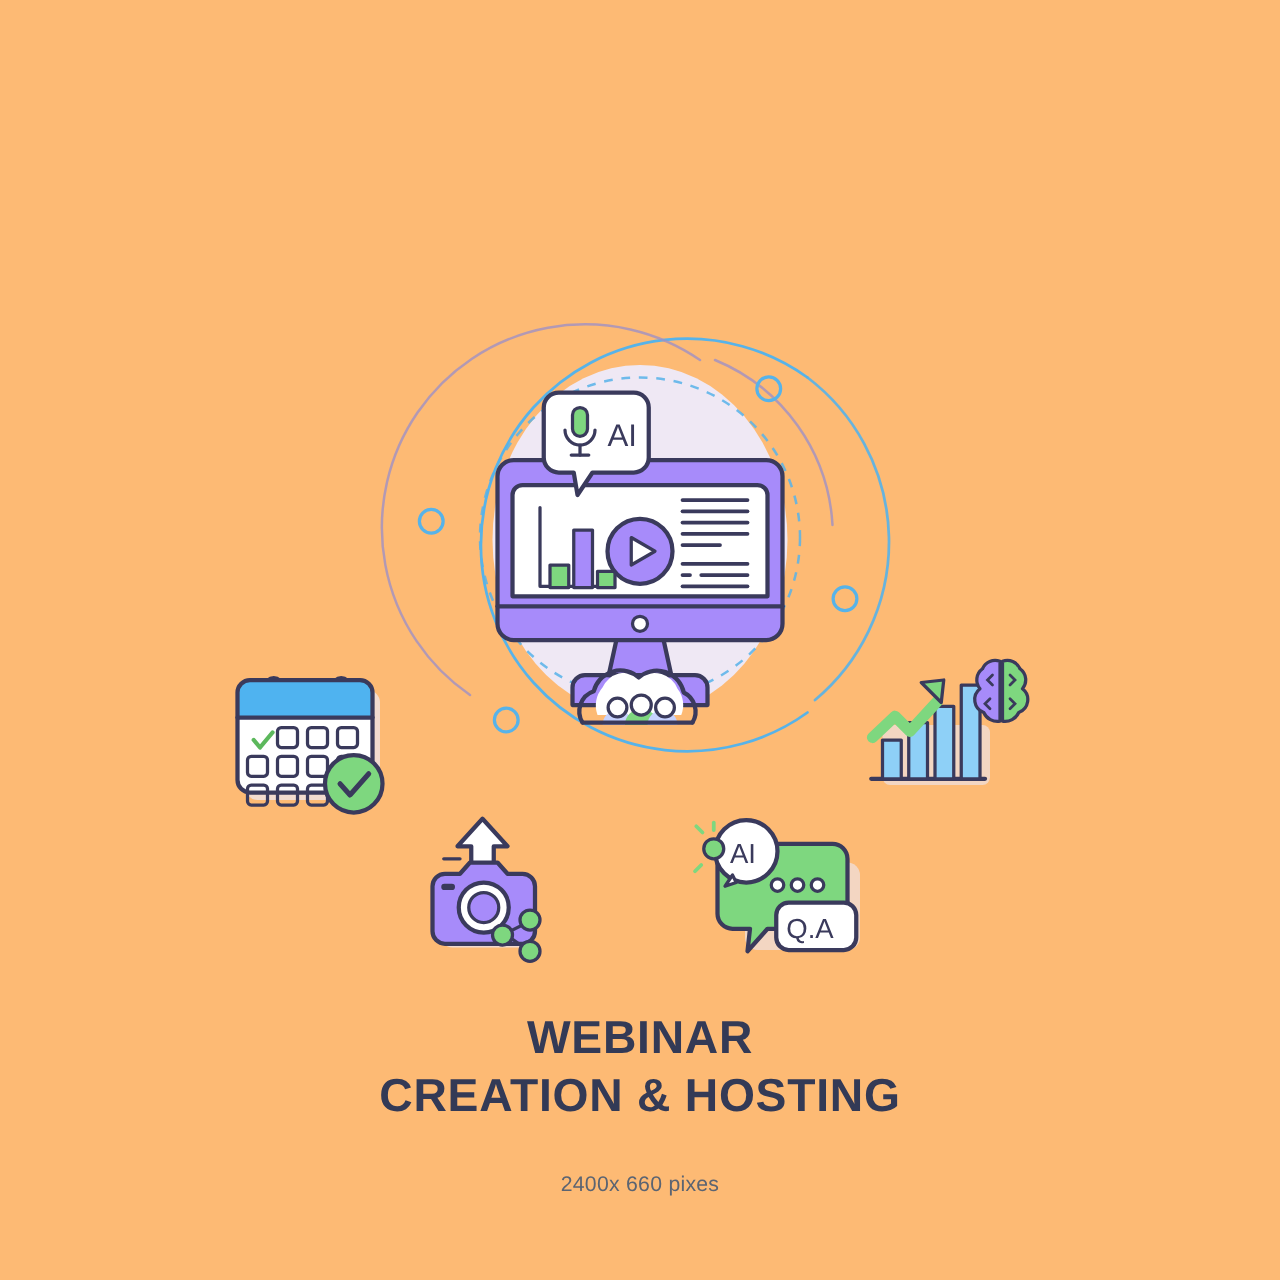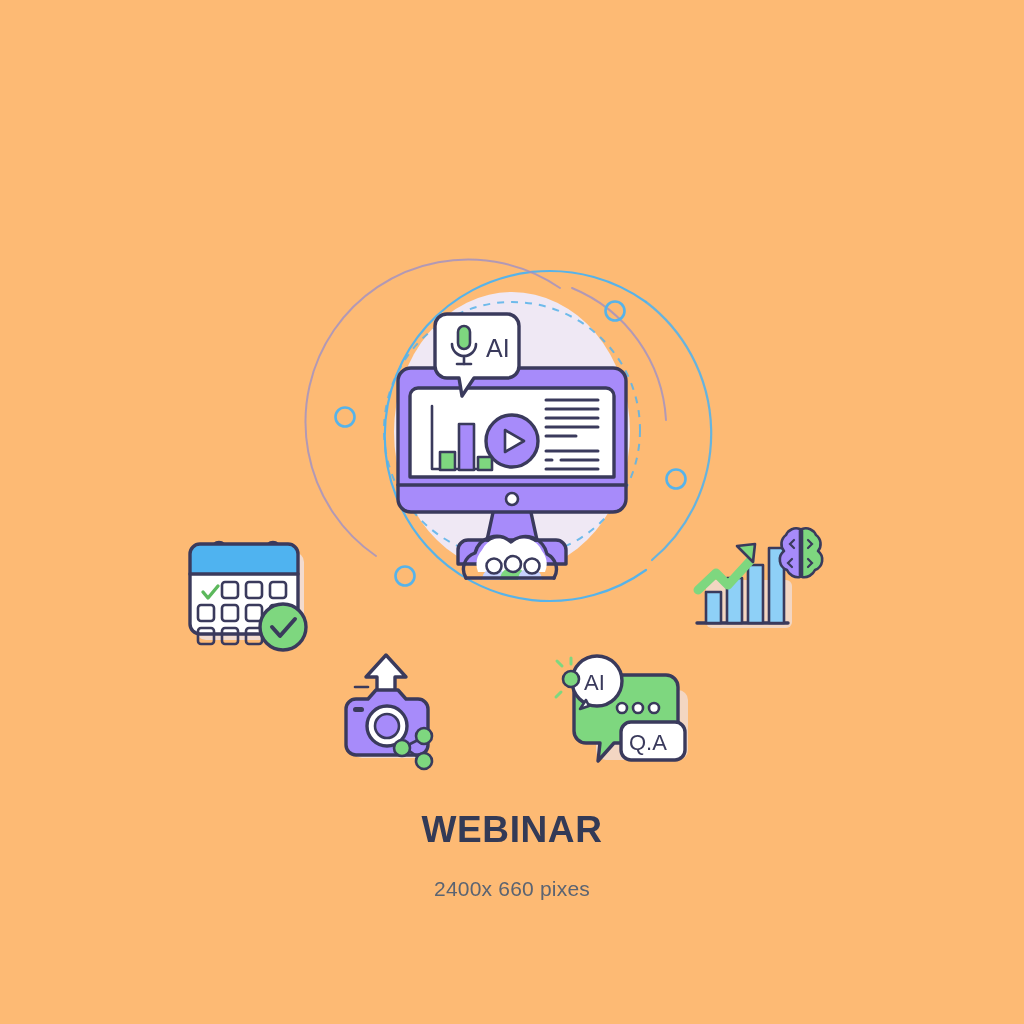--- a/index.html
+++ b/index.html
@@ -39,23 +39,23 @@
     font-family: "Liberation Sans", sans-serif;
     font-weight: bold;
     font-size: 37px;
     letter-spacing: 0.6px;
     color: #333a56;
     line-height: 47px;
     white-space: nowrap;
   }
   #title-line-1 { margin-top: 6px; }
   .subtitle {
-    margin-top: 24px;
+    margin-top: 38px;
     font-family: "Liberation Sans", sans-serif;
-    font-size: 21px;
+    font-size: 17px;
     font-weight: normal;
     color: #5b6472;
     letter-spacing: 0.2px;
   }
 </style>
 </head>
 <body>
 
 <div id="stage">
 
@@ -308,16 +308,17 @@
             <path d="M808 559 l4 4 l-4 4"></path>
           </g>
         </g>
       </g>
 
     </svg>
   </div>
 
   <div id="caption">
     <div id="title-line-1" class="title-line">WEBINAR</div>
+    <div id="title-line-2" class="title-line">CREATION &amp; HOSTING</div>
     <div class="subtitle">2400x 660 pixes</div>
   </div>
 
 </div>
 
 </body></html>

